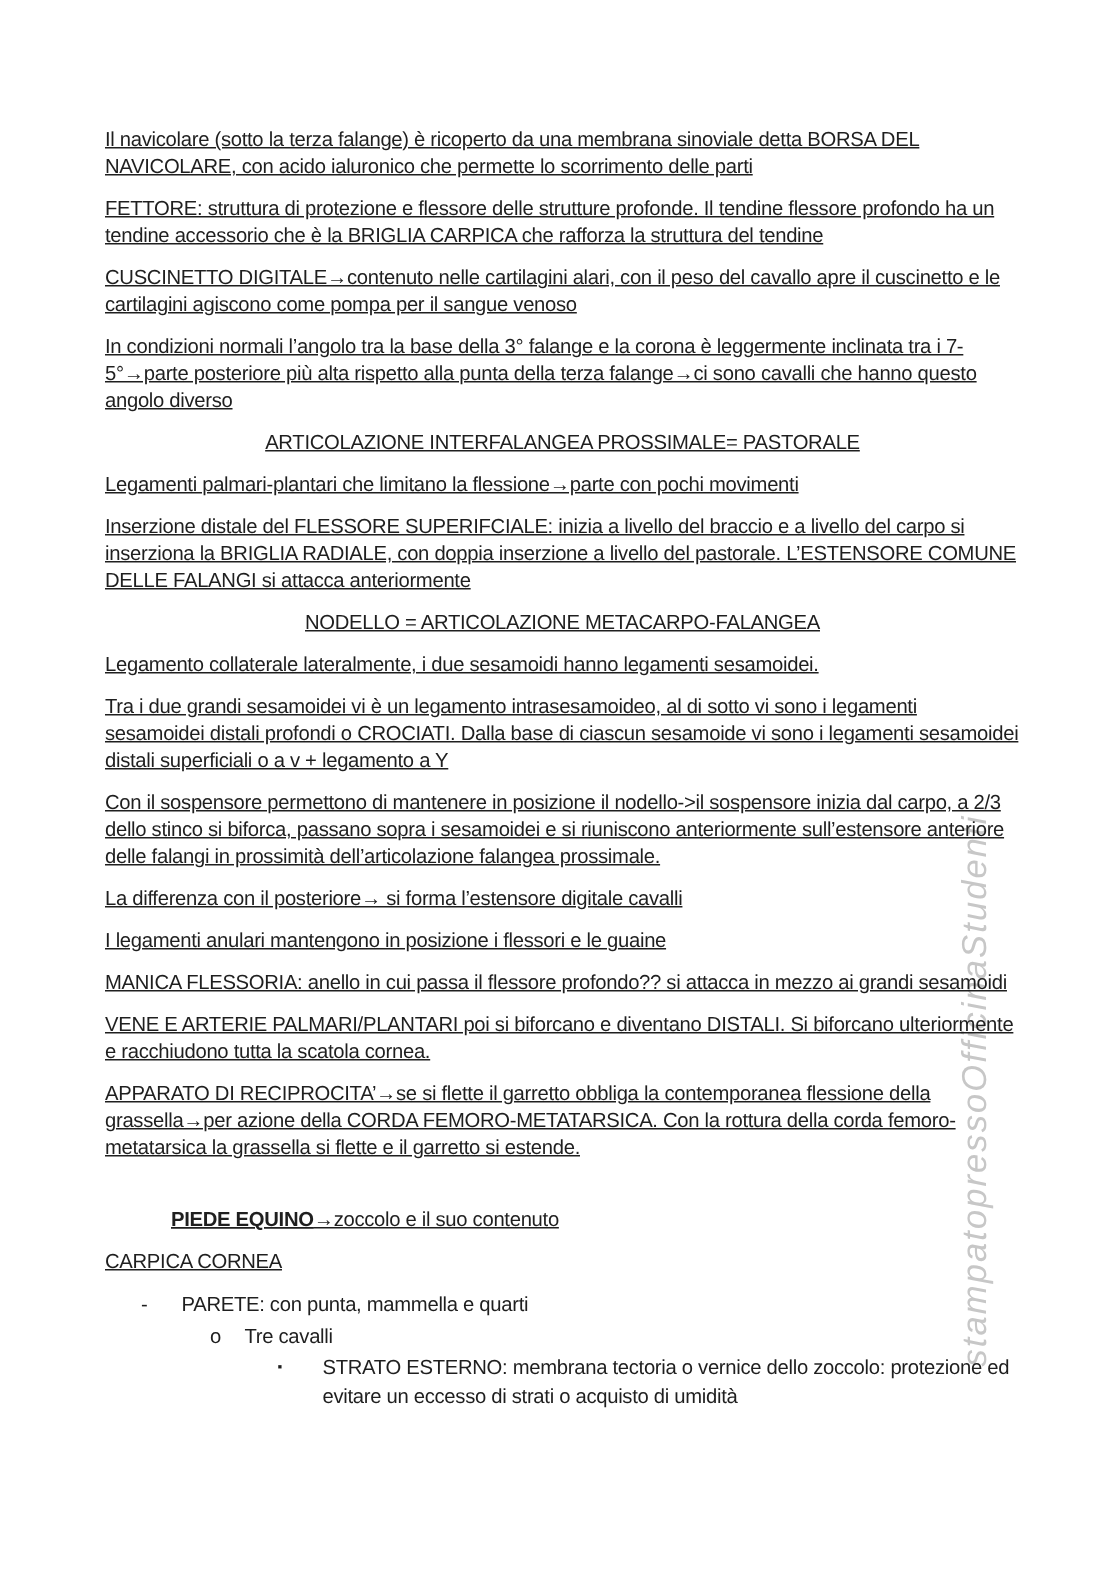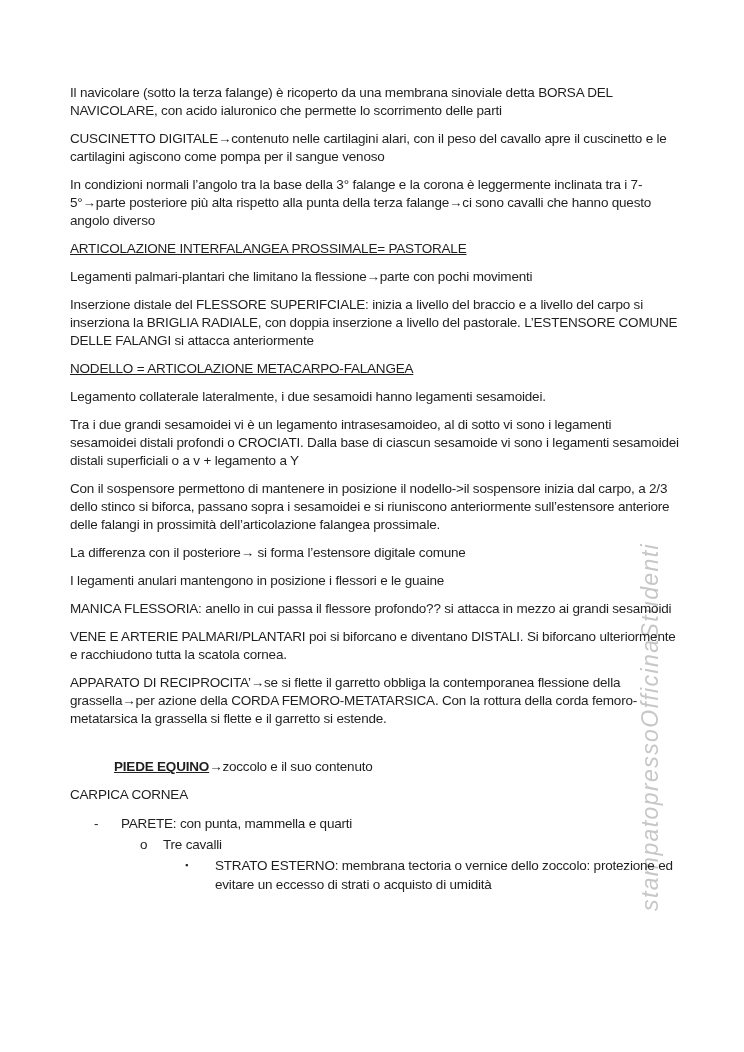--- a/index.html
+++ b/index.html
@@ -30,27 +30,28 @@
   }
   .content {
     position: absolute;
     left: 70px; top: 84px;
     width: 610px;
     font-size: 13.5px;
     line-height: 18px;
     letter-spacing: -0.2px;
     z-index: 1;
   }
-  .para { margin: 0 0 10px 0; }
+  .para { margin: 0 0 10px 0; text-decoration: underline; }
   .heading {
     margin: 0 0 10px 0;
     text-decoration: underline;
     font-weight: normal;
     font-size: 13.5px;
     line-height: 18px;
+    text-align: center;
   }
   .heading-gap { margin-top: 30px; padding-left: 44px; }
   .bold-underline { font-weight: bold; text-decoration: underline; }
   .list { margin-top: 0; }
   .list-item { display: flex; margin: 0 0 2px 0; line-height: 19px; }
   .list-item .marker { flex: none; text-align: left; }
   .lvl1 { padding-left: 24px; }
   .lvl1 .marker { width: 27px; }
   .lvl2 { padding-left: 70px; }
   .lvl2 .marker { width: 23px; }
@@ -60,34 +61,35 @@
 </head>
 <body>
 
 <div class="page">
 
   <div class="watermark">stampatopressoOfficinaStudenti</div>
 
   <div class="content">
 
     <p class="para">Il navicolare (sotto la terza falange) è ricoperto da una membrana sinoviale detta BORSA DEL NAVICOLARE, con acido ialuronico che permette lo scorrimento delle parti</p>
+    <p class="para">FETTORE: struttura di protezione e flessore delle strutture profonde. Il tendine flessore profondo ha un tendine accessorio che è la BRIGLIA CARPICA che rafforza la struttura del tendine</p>
     <p class="para">CUSCINETTO DIGITALE→contenuto nelle cartilagini alari, con il peso del cavallo apre il cuscinetto e le cartilagini agiscono come pompa per il sangue venoso</p>
     <p class="para">In condizioni normali l’angolo tra la base della 3° falange e la corona è leggermente inclinata tra i 7-5°→parte posteriore più alta rispetto alla punta della terza falange→ci sono cavalli che hanno questo angolo diverso</p>
 
     <p class="heading">ARTICOLAZIONE INTERFALANGEA PROSSIMALE= PASTORALE</p>
 
     <p class="para">Legamenti palmari-plantari che limitano la flessione→parte con pochi movimenti</p>
     <p class="para">Inserzione distale del FLESSORE SUPERIFCIALE: inizia a livello del braccio e a livello del carpo si inserziona la BRIGLIA RADIALE, con doppia inserzione a livello del pastorale. L’ESTENSORE COMUNE DELLE FALANGI si attacca anteriormente</p>
 
     <p class="heading">NODELLO = ARTICOLAZIONE METACARPO-FALANGEA</p>
 
     <p class="para">Legamento collaterale lateralmente, i due sesamoidi hanno legamenti sesamoidei.</p>
     <p class="para">Tra i due grandi sesamoidei vi è un legamento intrasesamoideo, al di sotto vi sono i legamenti sesamoidei distali profondi o CROCIATI. Dalla base di ciascun sesamoide vi sono i legamenti sesamoidei distali superficiali o a v + legamento a Y</p>
     <p class="para">Con il sospensore permettono di mantenere in posizione il nodello-&gt;il sospensore inizia dal carpo, a 2/3 dello stinco si biforca, passano sopra i sesamoidei e si riuniscono anteriormente sull’estensore anteriore delle falangi in prossimità dell’articolazione falangea prossimale.</p>
-    <p class="para">La differenza con il posteriore→ si forma l’estensore digitale comune</p>
+    <p class="para">La differenza con il posteriore→ si forma l’estensore digitale cavalli</p>
     <p class="para">I legamenti anulari mantengono in posizione i flessori e le guaine</p>
     <p class="para">MANICA FLESSORIA: anello in cui passa il flessore profondo?? si attacca in mezzo ai grandi sesamoidi</p>
     <p class="para">VENE E ARTERIE PALMARI/PLANTARI poi si biforcano e diventano DISTALI. Si biforcano ulteriormente e racchiudono tutta la scatola cornea.</p>
     <p class="para">APPARATO DI RECIPROCITA’→se si flette il garretto obbliga la contemporanea flessione della grassella→per azione della CORDA FEMORO-METATARSICA. Con la rottura della corda femoro-metatarsica la grassella si flette e il garretto si estende.</p>
 
     <p class="para heading-gap"><span class="bold-underline">PIEDE EQUINO</span><span>→zoccolo e il suo contenuto</span></p>
 
     <p class="para">CARPICA CORNEA</p>
 
     <div class="list">

